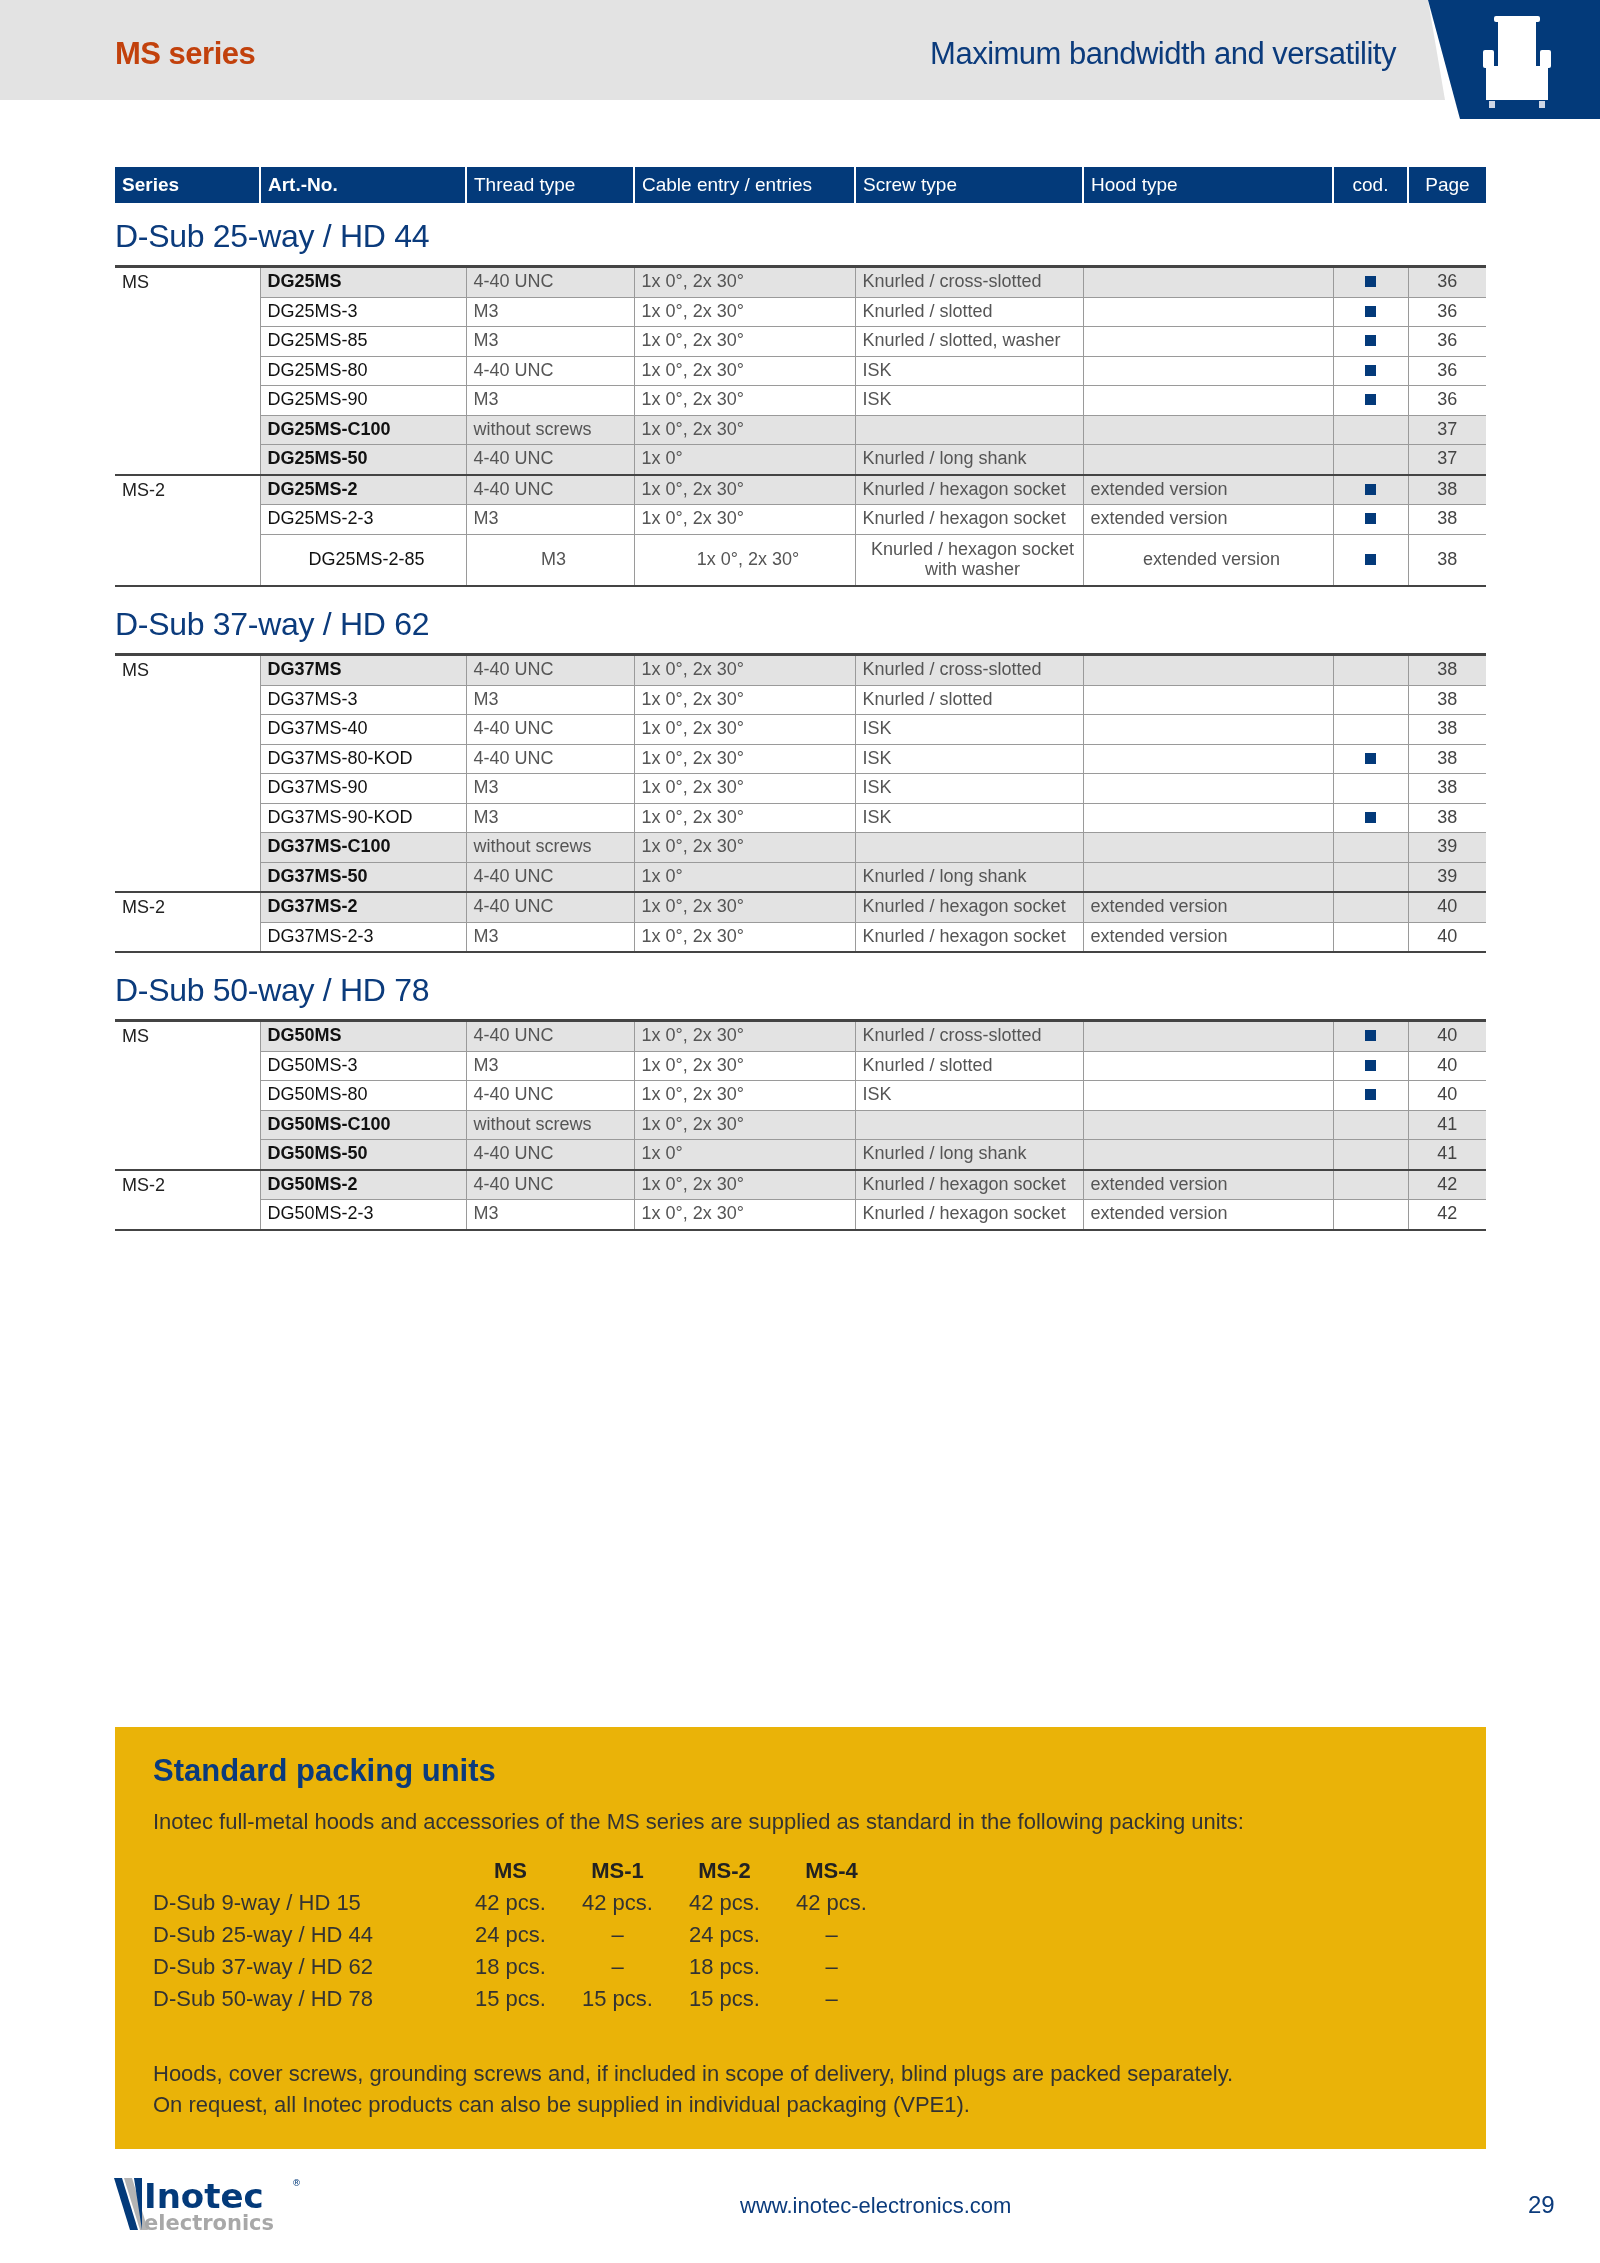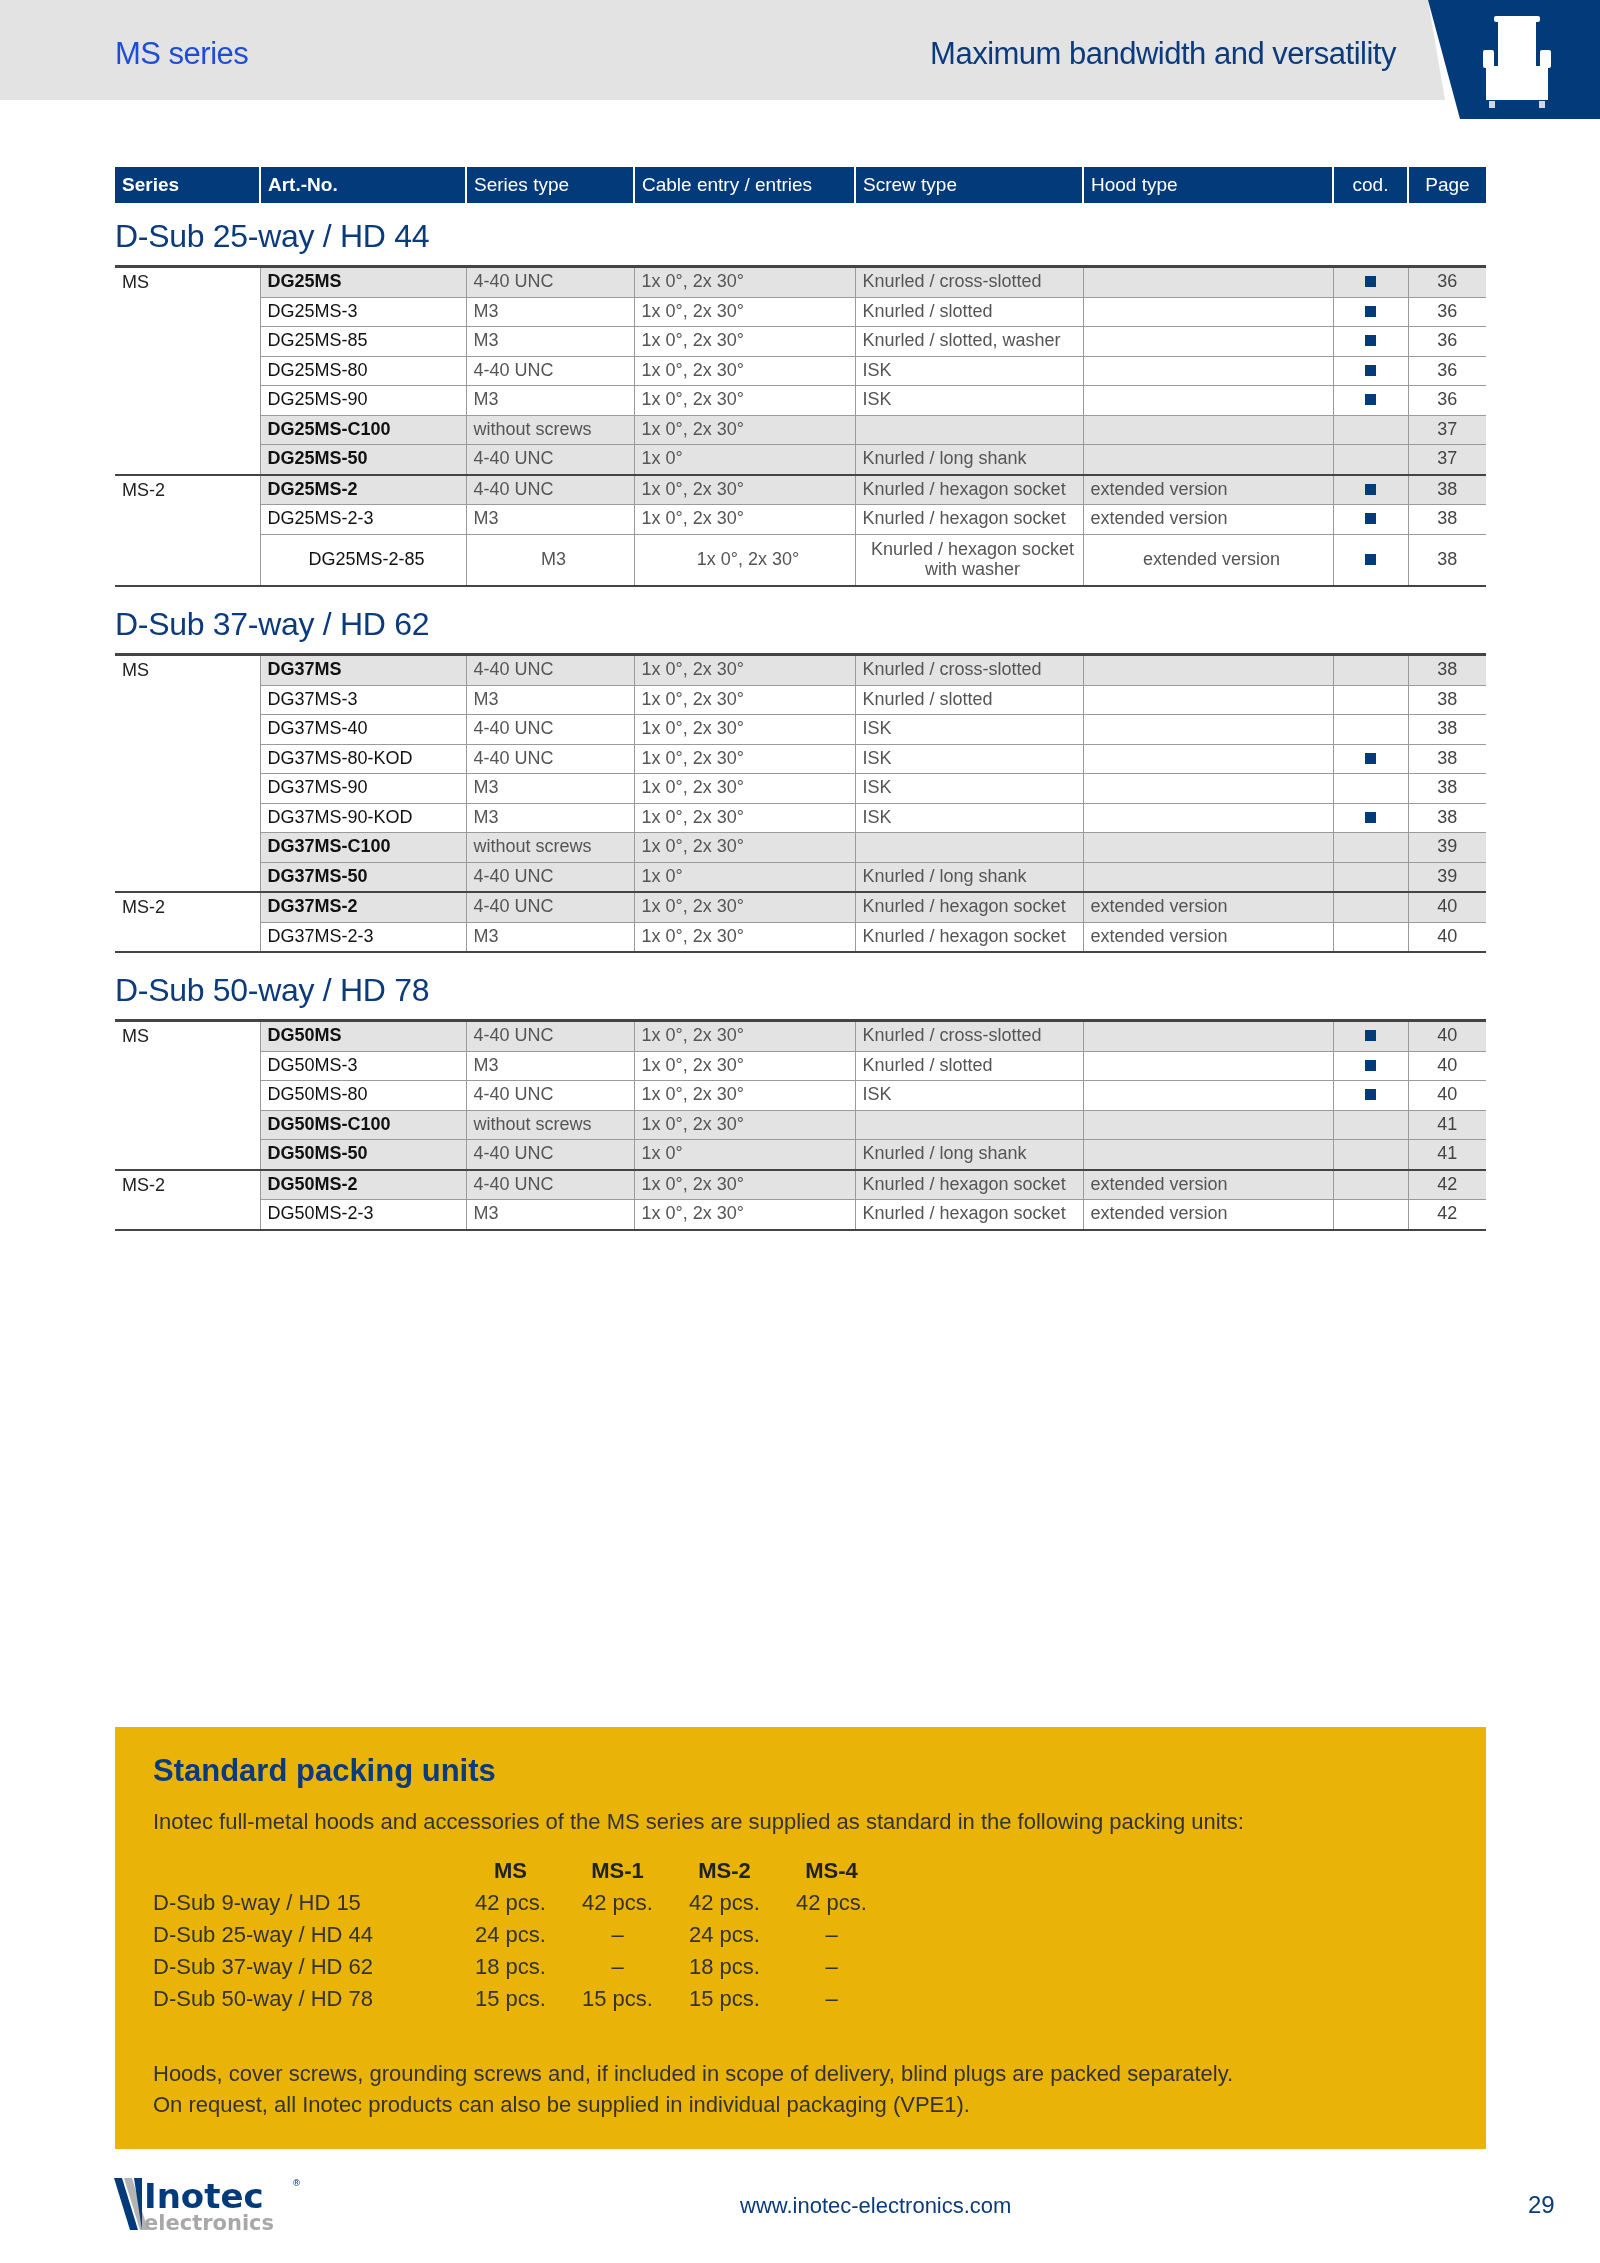--- a/index.html
+++ b/index.html
@@ -6,22 +6,22 @@
   body {
     width: 1600px; height: 2263px; position: relative; overflow: hidden;
     background: #ffffff; font-family: "Liberation Sans", "DejaVu Sans", sans-serif; color: #333;
   }
   .header-band {
     position: absolute; left: 0; top: 0; width: 1445px; height: 100px;
     background: #e3e3e3;
     clip-path: polygon(0 0, 1428px 0, 1445px 100px, 0 100px);
   }
   .header-title {
-    position: absolute; left: 115px; top: 36px; font-size: 31px; font-weight: normal;
-    color: #1d4ed8; letter-spacing: -0.5px;
+    position: absolute; left: 115px; top: 36px; font-size: 31px; font-weight: bold;
+    color: #c2410c; letter-spacing: -0.5px;
   }
   .header-subtitle {
     position: absolute; right: 204px; top: 36px; font-size: 31px; color: #0b3b7c;
     letter-spacing: -0.5px;
     margin-left: 20px;
   }
   .header-badge {
     position: absolute; left: 1428px; top: 0; width: 172px; height: 119px;
     background: #033a7a;
     clip-path: polygon(0 0, 172px 0, 172px 119px, 32px 119px);
@@ -101,21 +101,21 @@
       <col class="col-cable">
     <col class="col-screw">
       <col class="col-hood">
       <col class="col-cod">
       <col class="col-page">
   </colgroup>
   <tbody>
       <tr>
     <th class="b">Series</th>
     <th class="b">Art.-No.</th>
-    <th>Series type</th>
+    <th>Thread type</th>
     <th>Cable entry / entries</th>
     <th>Screw type</th>
     <th>Hood type</th>
     <th class="c">cod.</th>
     <th class="c">Page</th>
   </tr>
 </tbody>
   </table>
 
 <div id="sections">

